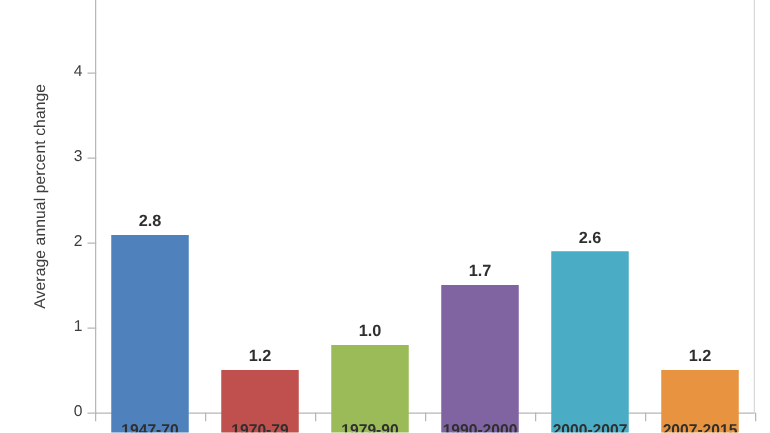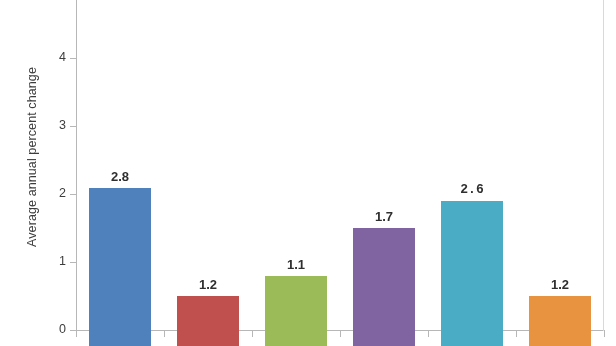--- a/index.html
+++ b/index.html
@@ -112,29 +112,37 @@
         <div class="bar" style="height: 190.4px; background: rgb(79, 129, 189);"></div>
       </div>
       <div class="bar-value" style="left: 44px; top: 121.6px;">2.8</div>
       <div class="bar-group" style="left: 101px; width: 62px; height: auto;">
         <div class="bar" style="height: 81.6px; background: rgb(192, 80, 77);"></div>
       </div>
       <div class="bar-value" style="left: 132px; top: 230.4px;">1.2</div>
       <div class="bar-group" style="left: 189px; width: 62px; height: auto;">
         <div class="bar" style="height: 102px; background: rgb(155, 187, 89);"></div>
       </div>
-      <div class="bar-value" style="left: 220px; top: 210px;">1.1</div>
+      <div class="bar-value" style="left: 220px; top: 210px;">1.0</div>
       <div class="bar-group" style="left: 277px; width: 62px; height: auto;">
         <div class="bar" style="height: 149.6px; background: rgb(128, 100, 162);"></div>
       </div>
       <div class="bar-value" style="left: 308px; top: 162.4px;">1.7</div>
       <div class="bar-group" style="left: 365px; width: 62px; height: auto;">
         <div class="bar" style="height: 176.8px; background: rgb(75, 172, 198);"></div>
       </div>
-      <div class="bar-value" style="left: 396px; top: 135.2px; font-family: Liberation Mono, monospace;">2.6</div>
+      <div class="bar-value" style="left: 396px; top: 135.2px;">2.6</div>
       <div class="bar-group" style="left: 453px; width: 62px; height: auto;">
         <div class="bar" style="height: 81.6px; background: rgb(232, 147, 63);"></div>
       </div>
       <div class="bar-value" style="left: 484px; top: 230.4px;">1.2</div>
     </div>
 
+  <div class="x-labels" id="x-labels">
+      <div class="x-label" style="left: 0px; width: 88px;">1947-70</div>
+      <div class="x-label" style="left: 88px; width: 88px;">1970-79</div>
+      <div class="x-label" style="left: 176px; width: 88px;">1979-90</div>
+      <div class="x-label" style="left: 264px; width: 88px;">1990-2000</div>
+      <div class="x-label" style="left: 352px; width: 88px;">2000-2007</div>
+      <div class="x-label" style="left: 440px; width: 88px;">2007-2015</div>
+    </div>
 
 </div>
 
 </body></html>

